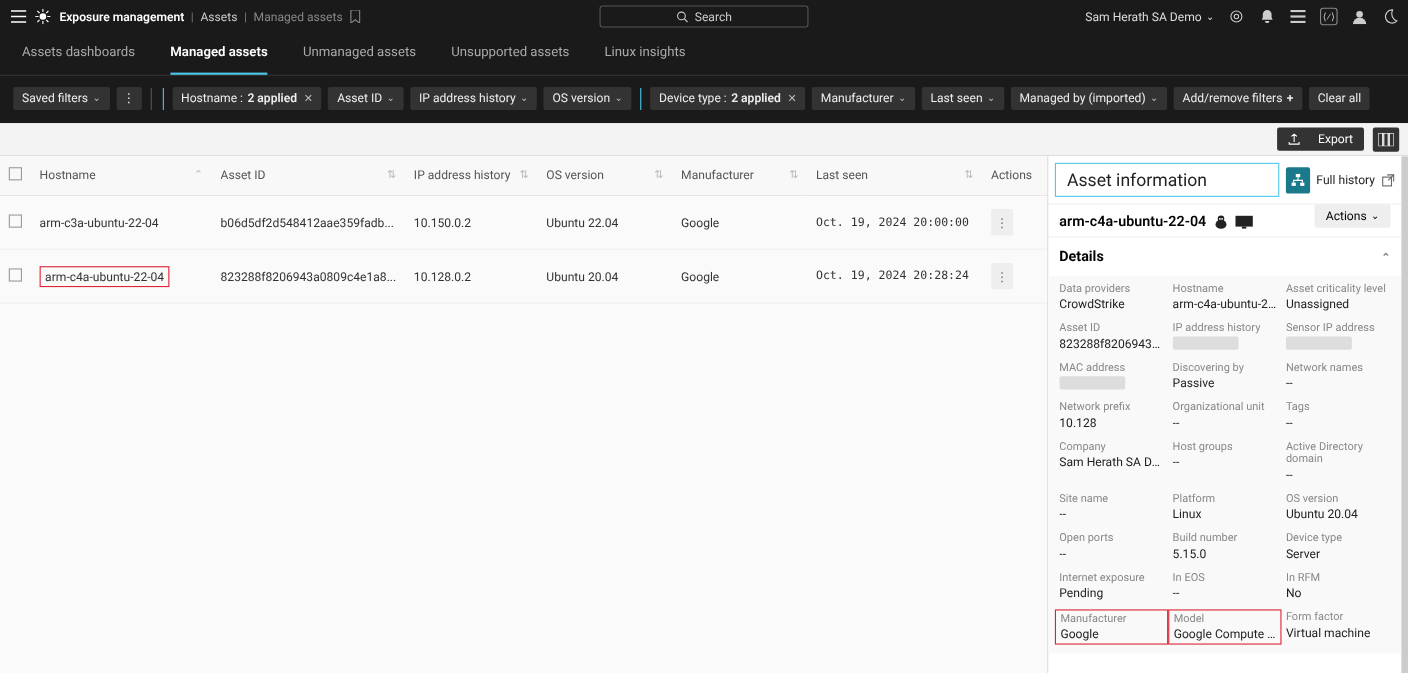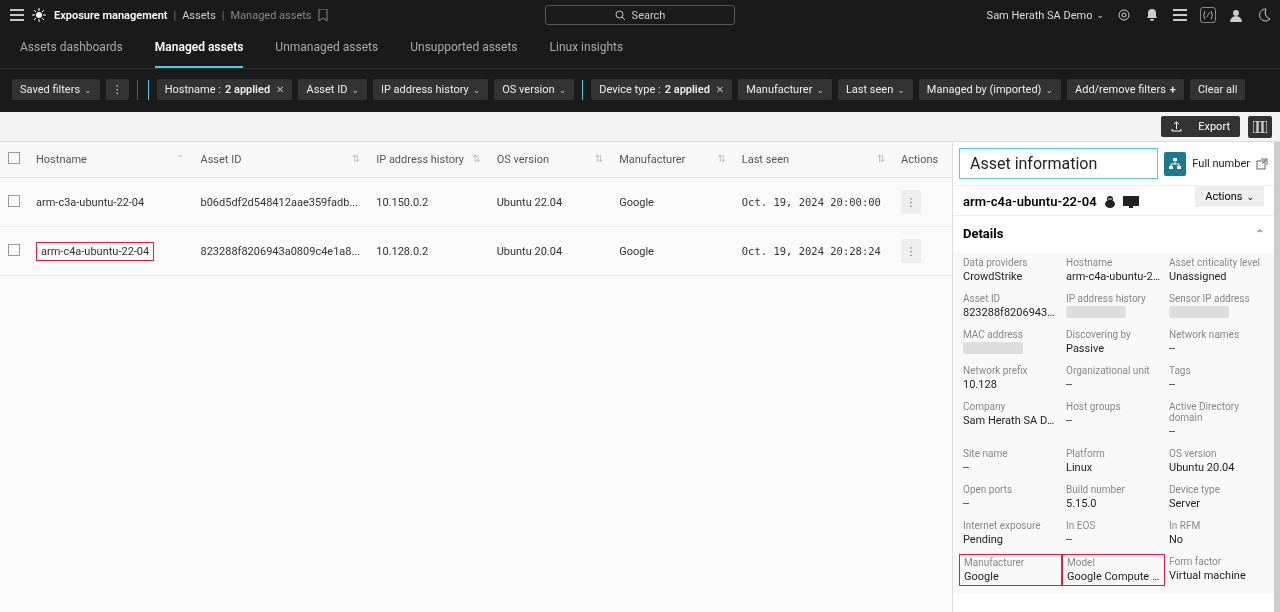--- a/index.html
+++ b/index.html
@@ -248,21 +248,21 @@
       <div class="phead">
         <span class="chipblue">Asset information</span>
         <span class="iconpill">
           <svg width="12" height="12" viewBox="0 0 12 12">
               <rect x="4" y="0" width="4" height="3" fill="#fff"></rect>
               <rect x="0" y="8" width="4" height="3" fill="#fff"></rect>
               <rect x="8" y="8" width="4" height="3" fill="#fff"></rect>
               <path d="M6 3v3M6 6H2v2M6 6h4v2" stroke="#fff" fill="none"></path>
             </svg>
         </span>
-        <span class="full">Full number</span>
+        <span class="full">Full history</span>
         <span class="pop">
           <svg width="12" height="12" viewBox="0 0 12 12">
               <rect x="1" y="3" width="8" height="8" fill="none" stroke="#666"></rect>
               <path d="M5 1h6v6M11 1L6 6" fill="none" stroke="#666"></path>
             </svg>
         </span>
       </div>
       <div style="display:flex; align-items:flex-start; justify-content:space-between;">
         <div>
           <div class="title">

